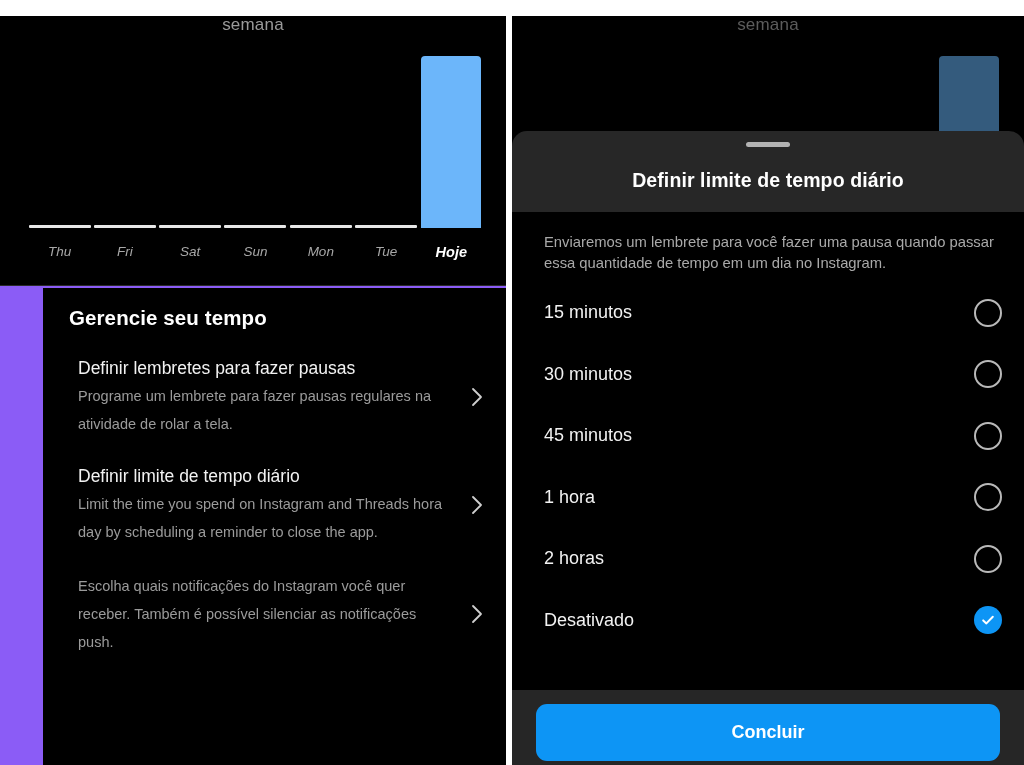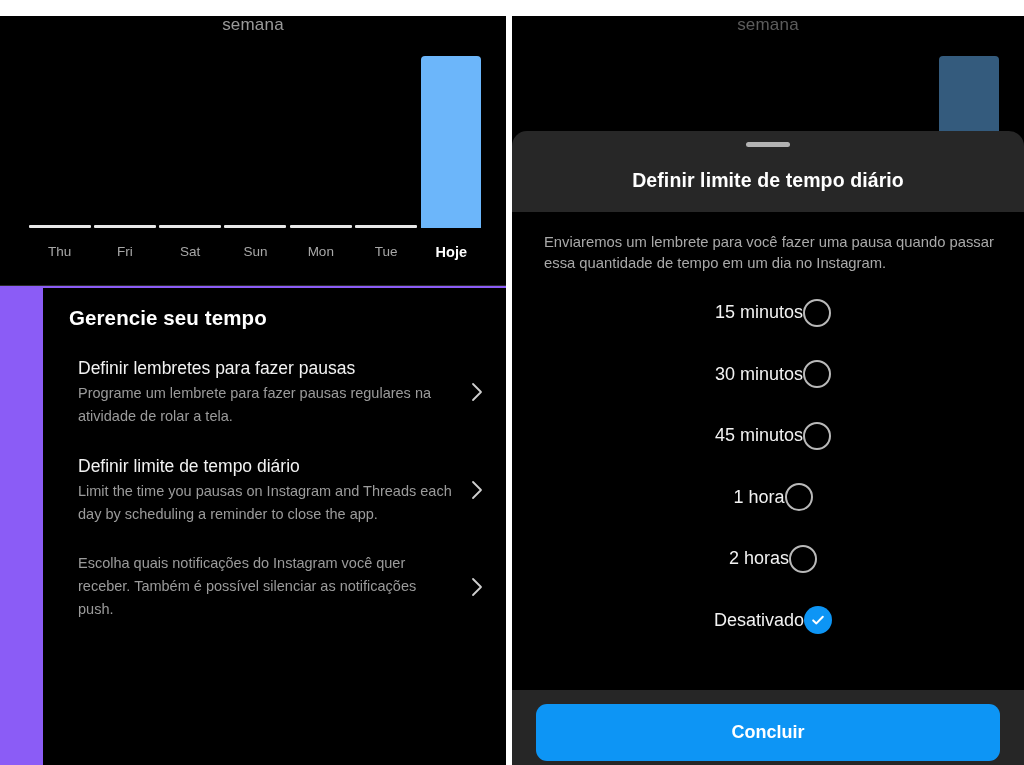--- a/index.html
+++ b/index.html
@@ -93,20 +93,21 @@
     left: 27px; right: 22px;
     bottom: 26px;
     display: flex;
     justify-content: space-between;
   }
   .xlabel {
     flex: 1 1 0;
     text-align: center;
     color: #a8a8a8;
     font-size: 13.5px;
+    font-style: italic;
   }
   .xlabel.today {
     color: #ffffff;
     font-weight: bold;
     font-size: 14.5px;
   }
   .chart-divider {
     position: absolute;
     left: 0; right: 0; bottom: 0;
     height: 1px;
@@ -137,21 +138,21 @@
   .row-text { flex: 1 1 auto; padding-right: 12px; }
   .row-title {
     color: #f2f2f2;
     font-size: 17.5px;
     line-height: 24px;
     margin-bottom: 2px;
   }
   .row-sub {
     color: #9b9b9b;
     font-size: 14.5px;
-    line-height: 23px;
+    line-height: 28px;
   }
   .chevron {
     flex: 0 0 auto;
     width: 22px; height: 22px;
     display: flex; align-items: center; justify-content: center;
   }
   .chevron svg { display: block; }
 
   
   .dim .chart-title { color: #5c5c5c; }
@@ -198,21 +199,21 @@
   }
   .sheet-desc {
     color: #a9a9a9;
     font-size: 14.8px;
     line-height: 21px;
     padding: 20px 0 8px 0;
   }
   .option {
     display: flex;
     align-items: center;
-    justify-content: center;
+    justify-content: space-between;
     height: 61.5px;
   }
   .option-label {
     color: #f2f2f2;
     font-size: 18px;
   }
   .radio {
     width: 28px; height: 28px;
     border-radius: 50%;
     border: 2px solid #b9b9b9;
@@ -314,21 +315,21 @@
         <div class="chevron">
           <svg width="13" height="20" viewBox="0 0 13 20">
               <path d="M2 2 L10 10 L2 18" fill="none" stroke="#cfcfcf" stroke-width="1.8" stroke-linecap="round" stroke-linejoin="round"></path>
             </svg>
         </div>
       </div>
 
       <div class="row">
         <div class="row-text">
           <div class="row-title">Definir limite de tempo diário</div>
-          <div class="row-sub">Limit the time you pausas on Instagram and Threads each day by scheduling a reminder to close the app.</div>
+          <div class="row-sub">Limit the time you spend on Instagram and Threads hora day by scheduling a reminder to close the app.</div>
         </div>
         <div class="chevron">
           <svg width="13" height="20" viewBox="0 0 13 20">
               <path d="M2 2 L10 10 L2 18" fill="none" stroke="#cfcfcf" stroke-width="1.8" stroke-linecap="round" stroke-linejoin="round"></path>
             </svg>
         </div>
       </div>
 
       <div class="row">
         <div class="row-text">

